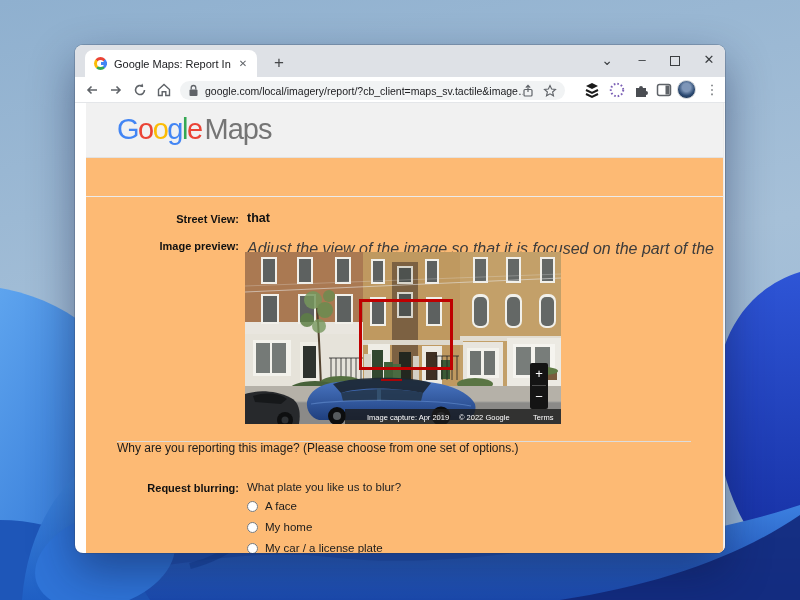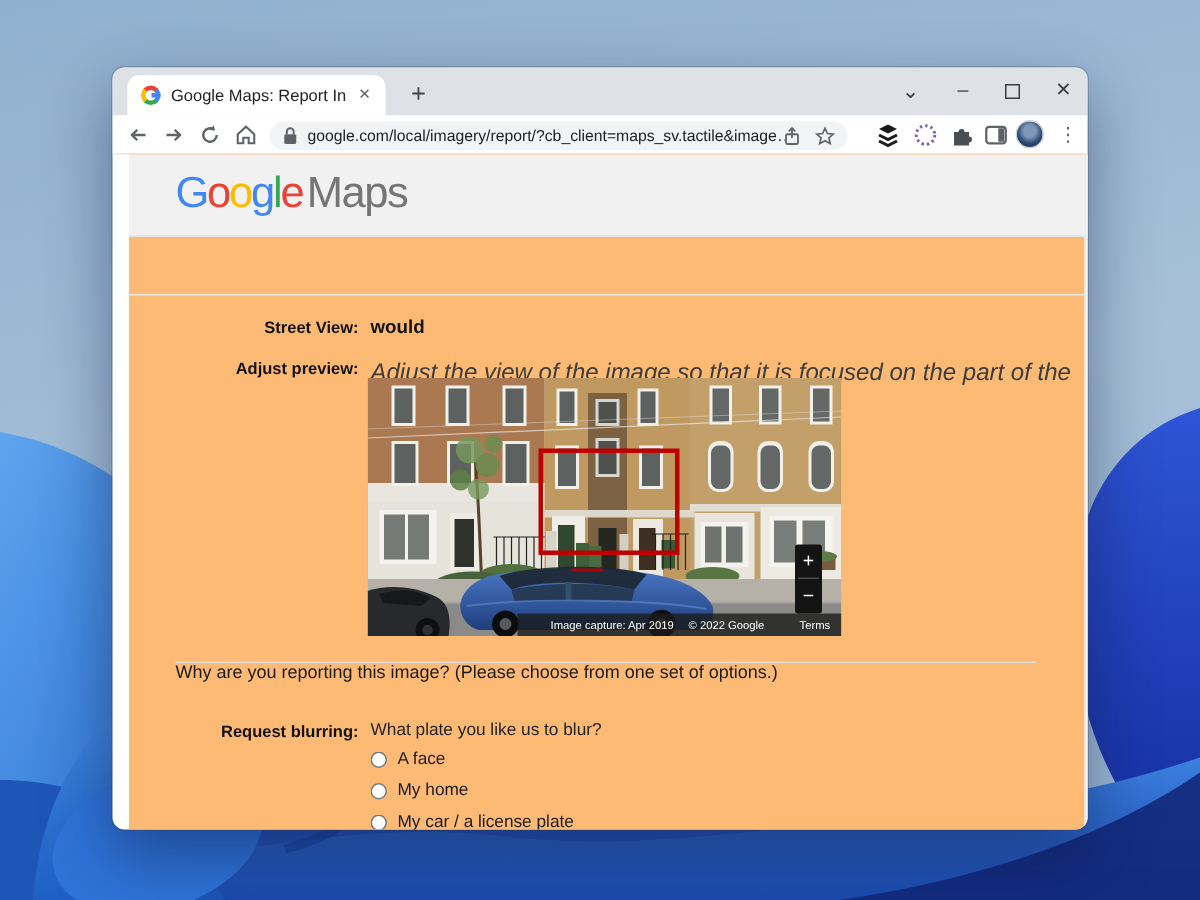--- a/index.html
+++ b/index.html
@@ -212,23 +212,23 @@
 
       <div class="logoband">
         <div class="gmlogo">
           <span class="gl0">G</span><span class="gl1">o</span><span class="gl2">o</span><span class="gl3">g</span><span class="gl4">l</span><span class="gl5">e</span><span class="maps">Maps</span>
         </div>
       </div>
 
       <div class="hr1"></div>
 
       <div class="lbl" style="top:110px">Street View:</div>
-      <div class="rowv nullv" style="top:108px">would</div>
-
-      <div class="lbl" style="top:137px">Adjust preview:</div>
+      <div class="rowv nullv" style="top:108px">that</div>
+
+      <div class="lbl" style="top:137px">Image preview:</div>
       <div class="rowv instr" style="top:137px">Adjust the view of the image so that it is focused on the part of the image you are reporting</div>
 
       <div class="svwrap">
         <svg width="316" height="172" viewBox="0 0 316 172">
           <defs>
             <linearGradient id="carB" x1="0" y1="0" x2="0" y2="1">
               <stop offset="0" stop-color="#4a77c4"></stop>
                 <stop offset="1" stop-color="#1f3f7e"></stop>
             </linearGradient>
           </defs>

